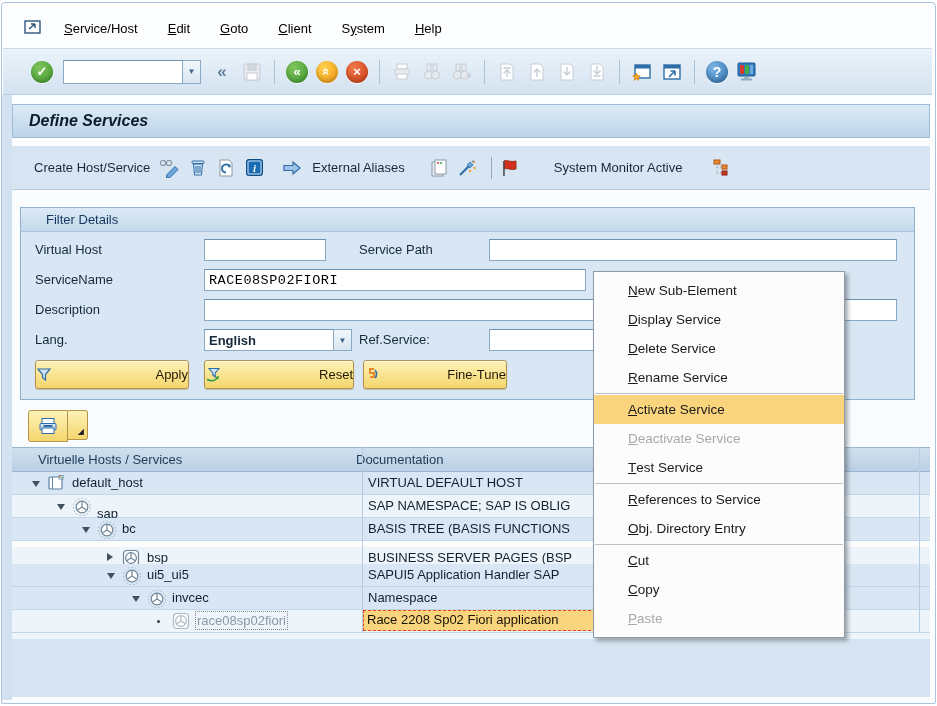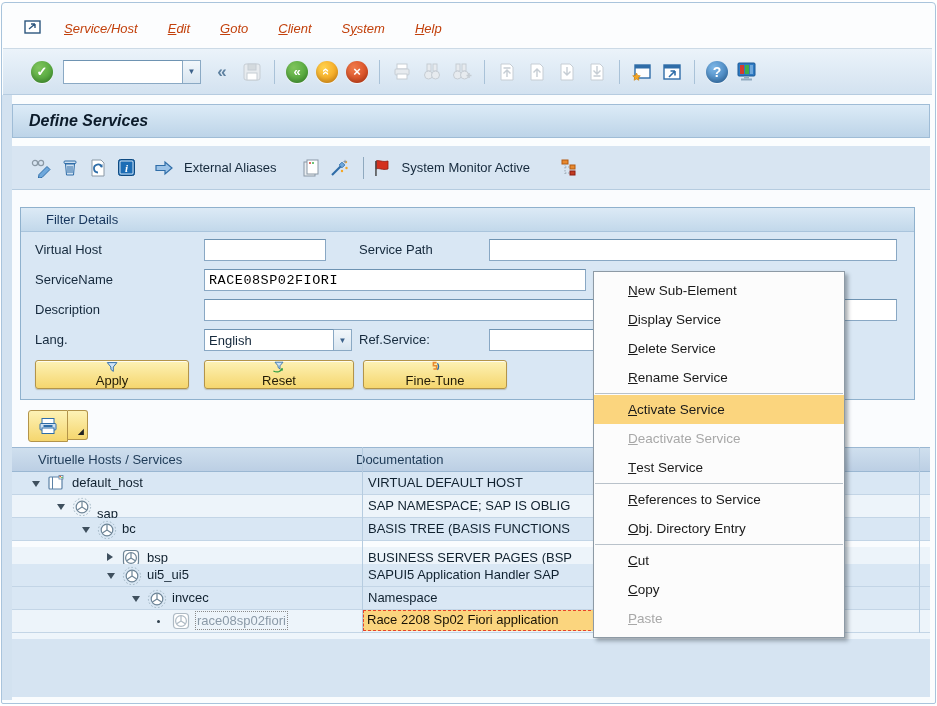--- a/index.html
+++ b/index.html
@@ -5,21 +5,21 @@
   html,body{margin:0;padding:0;background:#fff;}
   #stage{position:relative;width:937px;height:706px;background:#fff;overflow:hidden;
          font-family:"Liberation Sans",sans-serif;font-size:13px;color:#15293c;}
   
   #frame{position:absolute;left:1px;top:2px;width:933px;height:700px;border:1px solid #a9c4dc;
          border-radius:4px 4px 2px 2px;background:#fbfdfe;}
   #leftstrip{position:absolute;left:2px;top:95px;width:10px;height:605px;background:#d3e2f0;}
   
   #menubar{position:absolute;left:3px;top:9px;width:929px;height:40px;background:#fcfdfe;
            border-bottom:1px solid #ccdae6;display:flex;align-items:center;padding-left:20px;box-sizing:border-box;}
-  .menu-item{color:#c2410c;padding:4px 15px;cursor:default;white-space:nowrap;font-style:italic;}
+  .menu-item{color:#000000;padding:4px 15px;cursor:default;white-space:nowrap;}
   .menu-item u{text-decoration:underline;}
   #sysicon{margin-right:6px;}
   
   #toolbar{position:absolute;left:3px;top:49px;width:929px;height:46px;display:flex;align-items:center;
            background:linear-gradient(#ebf3fa,#d3e2f0);border-bottom:1px solid #b6cce0;padding-left:24px;box-sizing:border-box;}
   .tbtn{display:inline-flex;align-items:center;justify-content:center;width:26px;height:26px;margin:0 2px;}
   .tsep{width:1px;height:24px;background:#a9c2d8;margin:0 7px;}
   .circ{display:inline-flex;align-items:center;justify-content:center;width:22px;height:22px;border-radius:50%;
         color:#fff;font-weight:bold;font-size:13px;box-shadow:inset 0 -3px 4px rgba(0,0,0,.18), 0 1px 1px rgba(255,255,255,.7);}
   .circ.green{background:radial-gradient(circle at 35% 30%,#7fc45c,#3f9a2e);}
@@ -46,25 +46,25 @@
   
   #content{position:absolute;left:12px;top:190px;width:918px;height:510px;background:#fafcfe;}
   
   #filter{position:absolute;left:8px;top:17px;width:893px;height:191px;border:1px solid #8fb1cd;background:#d9e7f4;}
   #filterhdr{height:23px;background:linear-gradient(#dceaf6,#c2d8ea);border-bottom:1px solid #a9c4dc;
              display:flex;align-items:center;padding-left:25px;color:#17365d;}
   .flabel{position:absolute;color:#15293c;}
   .finput{position:absolute;height:22px;border:1px solid #89a8c4;border-top-color:#6e93b2;background:#fff;
           box-sizing:border-box;font:13px "Liberation Sans",sans-serif;padding:0 4px;}
   .finput.mono{font-family:"Liberation Mono","DejaVu Sans Mono",monospace;font-size:13.5px;letter-spacing:.5px;}
-  .combo{position:absolute;height:22px;display:flex;align-items:stretch;}
+  .combo{position:absolute;height:22px;display:flex;align-items:stretch;font-weight:bold;}
   .combo .cval{flex:1;border:1px solid #89a8c4;border-top-color:#6e93b2;background:#fff;display:flex;align-items:center;padding:0 4px;box-sizing:border-box;}
   .ybtn{position:absolute;height:27px;display:flex;align-items:center;justify-content:space-between;gap:0;
         background:linear-gradient(#fdf2b6,#f5d66e);border:1px solid #b3944a;border-radius:3px;
-        box-shadow:inset 0 1px 0 rgba(255,255,255,.8), 0 1px 1px rgba(90,70,10,.25);color:#211a05;flex-direction:column;}
+        box-shadow:inset 0 1px 0 rgba(255,255,255,.8), 0 1px 1px rgba(90,70,10,.25);color:#211a05;}
   
   #printbar{position:absolute;left:16px;top:220px;display:flex;}
   #printbar .p1{width:38px;height:30px;background:linear-gradient(#fdf2b6,#f5d66e);border:1px solid #b3944a;
                 border-radius:3px 0 0 3px;display:flex;align-items:center;justify-content:center;}
   #printbar .p2{width:20px;height:30px;background:linear-gradient(#fdf2b6,#f5d66e);border:1px solid #b3944a;border-left:none;
                 border-radius:0 3px 3px 0;display:flex;align-items:flex-end;justify-content:flex-end;font-size:8px;color:#222;padding:0 3px 3px 0;box-sizing:border-box;}
   
   #ttable{position:absolute;left:0px;top:257px;width:918px;}
   #thead{position:absolute;left:0;top:0;width:918px;height:25px;background:linear-gradient(#cfdfee,#bccfe4);
          border-top:1px solid #9ab7d2;border-bottom:1px solid #9ab7d2;box-sizing:border-box;color:#1d3a57;}
@@ -225,20 +225,21 @@
           <rect x="6" y="17.5" width="11" height="2" fill="#8fa9c0"></rect>
         </svg>
       </span>
     </div>
 
   <div id="titlebar">
     <span class="t">Define Services</span>
   </div>
 
   <div id="apptb">
+    <span class="appbtn">Create Host/Service</span>
     <span id="app-icons-left" style="display:flex;align-items:center;">
         <span class="aicon">
           <svg width="24" height="20" viewBox="0 0 24 20">
             <circle cx="5" cy="5" r="2.6" fill="none" stroke="#8a98a5" stroke-width="1.2"></circle>
             <circle cx="11" cy="5" r="2.6" fill="none" stroke="#8a98a5" stroke-width="1.2"></circle>
             <path d="M7.6 5 h1" stroke="#8a98a5"></path>
             <path d="M9 16.5 L17 8.5 l3 3 -8 8 -3.6 0.6 z" fill="#6fa8dc" stroke="#2f6da8" stroke-width="1"></path>
           </svg>
         </span>
         <span class="aicon">
@@ -290,21 +291,21 @@
           </svg>
         </span>
       </span>
     <span style="width:1px;height:22px;background:#8fa9bf;margin:0 4px 0 10px;"></span>
     <span class="aicon">
       <svg width="18" height="18" viewBox="0 0 18 18">
           <path d="M3 2 c3 -1.5 6 1.5 12 0 v8 c-6 1.5 -9 -1.5 -12 0 z" fill="#d3301f" stroke="#8e1c10" stroke-width="0.8"></path>
           <rect x="2.2" y="2" width="1.5" height="15" fill="#4a4a4a"></rect>
         </svg>
     </span>
-    <span class="appbtn" style="margin-right:18px;">System Monitor Active</span>
+    <span class="appbtn" style="margin-right:18px;margin-left:24px;">System Monitor Active</span>
     <span class="aicon">
       <svg width="19" height="19" viewBox="0 0 19 19">
         <rect x="3" y="2" width="6" height="4" fill="#e8892f" stroke="#b35a10"></rect>
         <path d="M6 6 v10 M6 9 h5 M6 15 h5" stroke="#9aa6b0" stroke-dasharray="1.5 1.5" fill="none"></path>
         <rect x="11" y="7" width="5" height="4" fill="#e8892f" stroke="#b35a10"></rect>
         <rect x="11" y="13" width="5" height="4" fill="#c23b22" stroke="#8e1c10"></rect>
       </svg>
     </span>
   </div>
 

